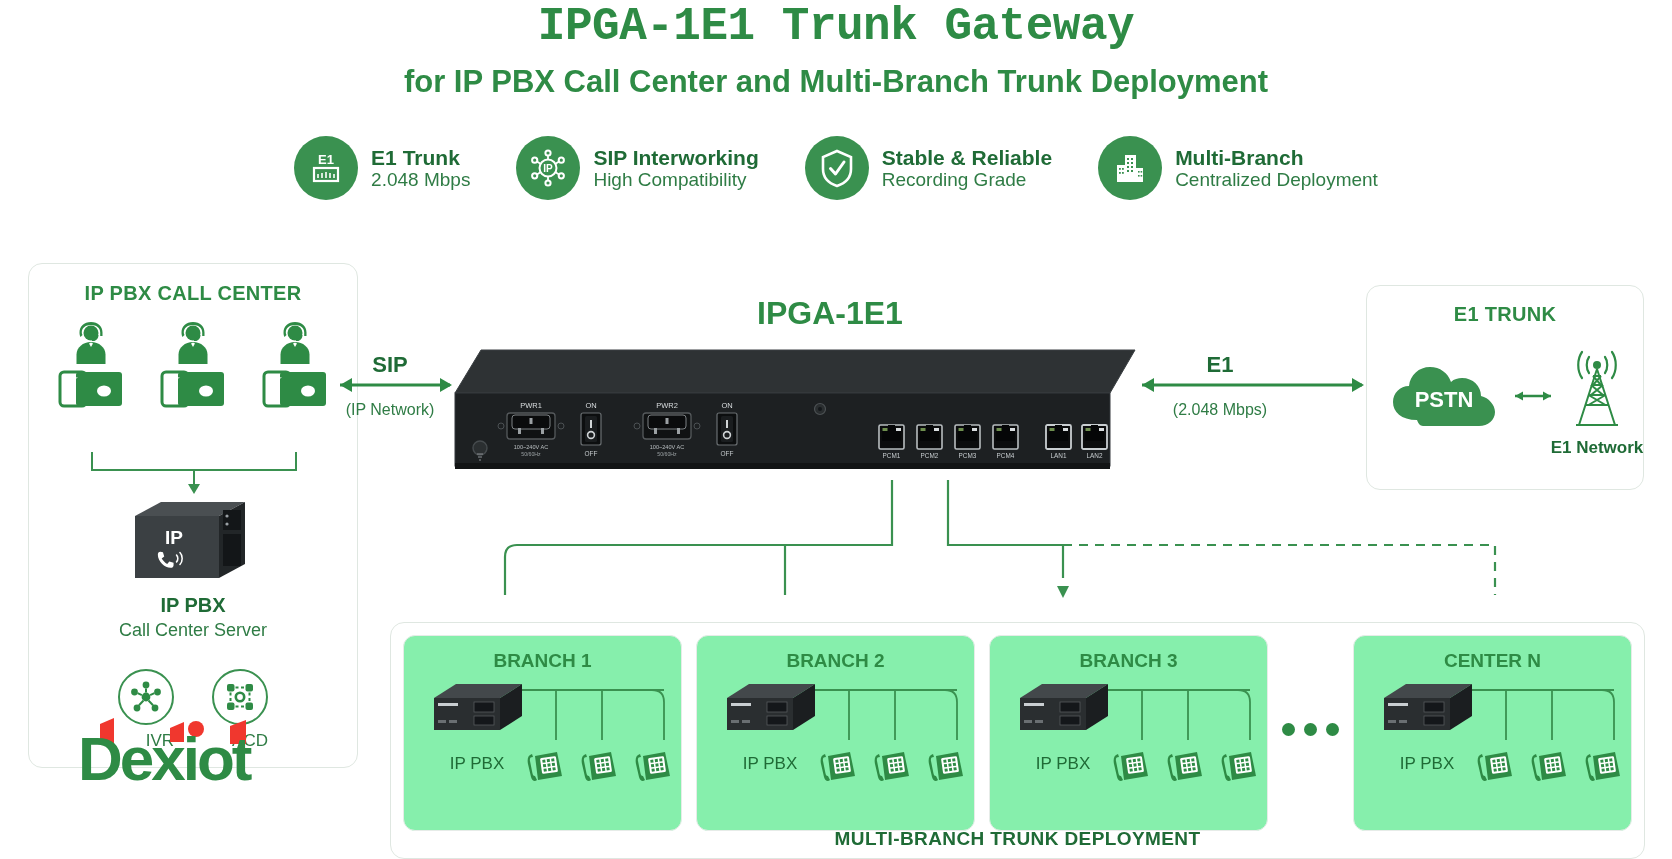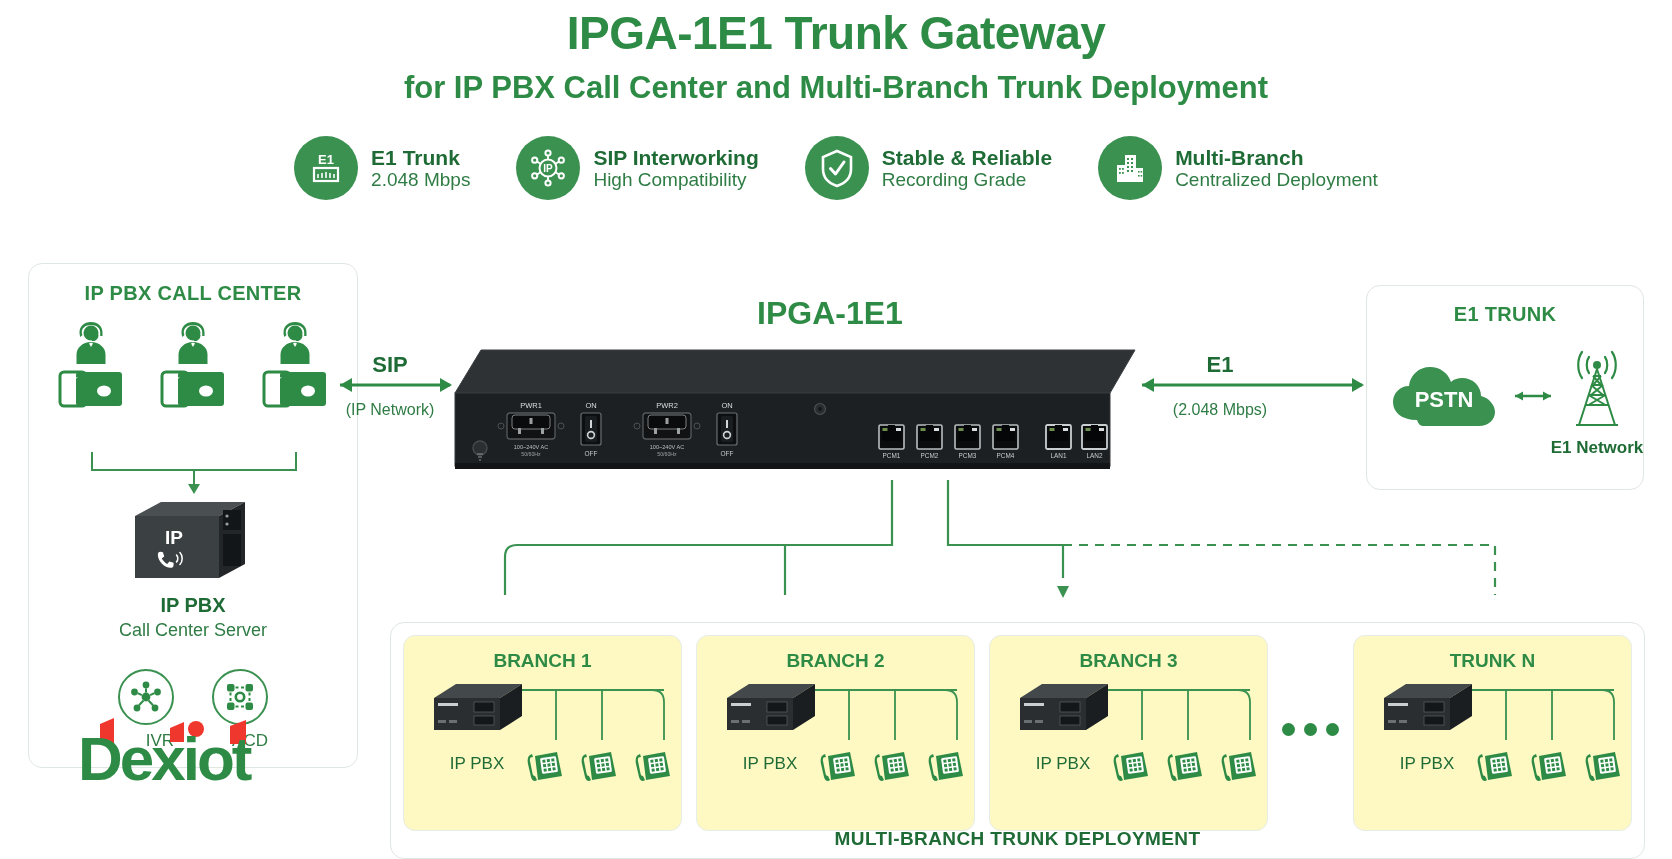--- a/index.html
+++ b/index.html
@@ -10,21 +10,21 @@
     position: relative;
     overflow: hidden;
     color: #1f7a3d;
   }
   .page { position: relative; width: 1672px; height: 859px; }
 
   
   .hdr { position: absolute; top: 0; left: 0; width: 1672px; text-align: center; }
   .hdr-title {
     font-size: 46px; font-weight: bold; color: #2e8b45;
-    letter-spacing: -0.5px; line-height: 1.0; padding-top: 10px;
+    letter-spacing: -0.5px; line-height: 1.0; padding-top: 4px; font-family: Liberation Mono, monospace;
   }
   .hdr-sub {
     font-size: 31px; font-weight: bold; color: #2e8b45;
     line-height: 1.0; padding-top: 16px;
   }
 
   
   .features {
     position: absolute; top: 136px; left: 0; width: 1672px;
     display: flex; justify-content: center; align-items: center;
@@ -74,21 +74,21 @@
 
   
   #e1trunk { left: 1366px; top: 285px; width: 278px; height: 205px; }
 
   
   #branches { left: 390px; top: 622px; width: 1255px; height: 237px; }
   .branch-row { position: absolute; top: 12px; left: 12px; right: 12px;
                 display: flex; align-items: flex-start; }
   .branch-card {
     width: 288px; height: 196px; border: 1px solid #e6ece8; border-radius: 12px;
-    background: #fef9c3; position: relative;
+    background: #86efac; position: relative;
   }
   .branch-title {
     position: absolute; top: 14px; width: 100%; text-align: center;
     font-size: 19px; font-weight: bold; color: #2e8b45;
   }
   .branch-pbx-label {
     position: absolute; left: 18px; top: 118px; width: 110px; text-align: center;
     font-size: 17px; color: #1f6b36; font-weight: normal;
   }
   .phones { position: absolute; left: 120px; top: 110px; display: flex; gap: 12px; }
@@ -734,21 +734,21 @@
         </div>
       </div>
 
       <div class="ellipsis">
         <span class="dot"></span>
         <span class="dot"></span>
         <span class="dot"></span>
       </div>
 
       <div class="branch-card">
-        <div class="branch-title">TRUNK N</div>
+        <div class="branch-title">CENTER N</div>
         <svg style="position:absolute; left:26px; top:42px;" width="96" height="62">
           <polygon points="4,20 70,20 92,6 26,6" fill="#43484b"></polygon>
           <rect x="4" y="20" width="66" height="32" fill="#2a2e30"></rect>
           <polygon points="70,20 92,6 92,38 70,52" fill="#1b1e20"></polygon>
           <rect x="8" y="25" width="20" height="3" fill="#c9ced1"></rect>
           <rect x="8" y="42" width="8" height="3" fill="#6a6f72"></rect>
           <rect x="19" y="42" width="8" height="3" fill="#6a6f72"></rect>
           <rect x="44" y="24" width="20" height="10" fill="#14171a" stroke="#555a5d" stroke-width="0.8"></rect>
           <rect x="44" y="38" width="20" height="9" fill="#14171a" stroke="#555a5d" stroke-width="0.8"></rect>
         </svg>

